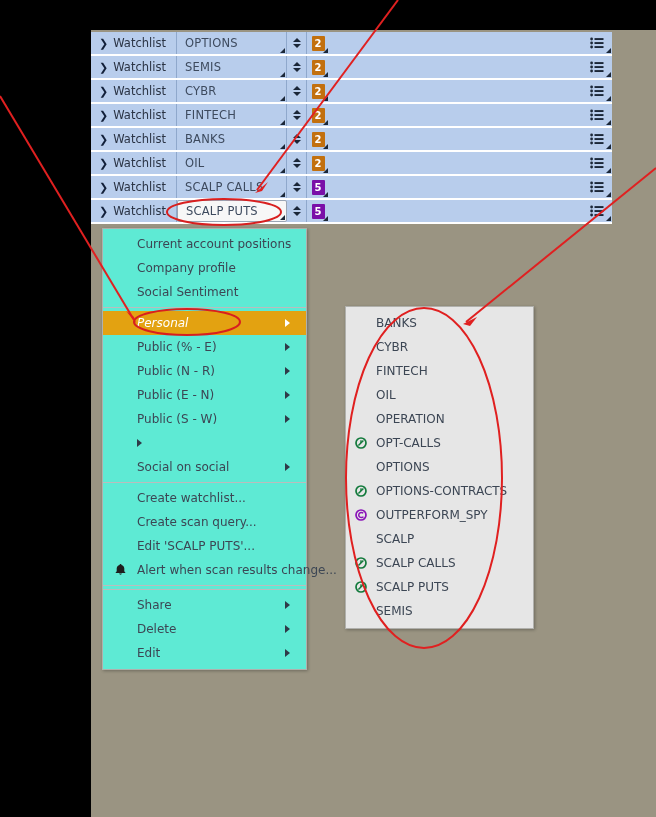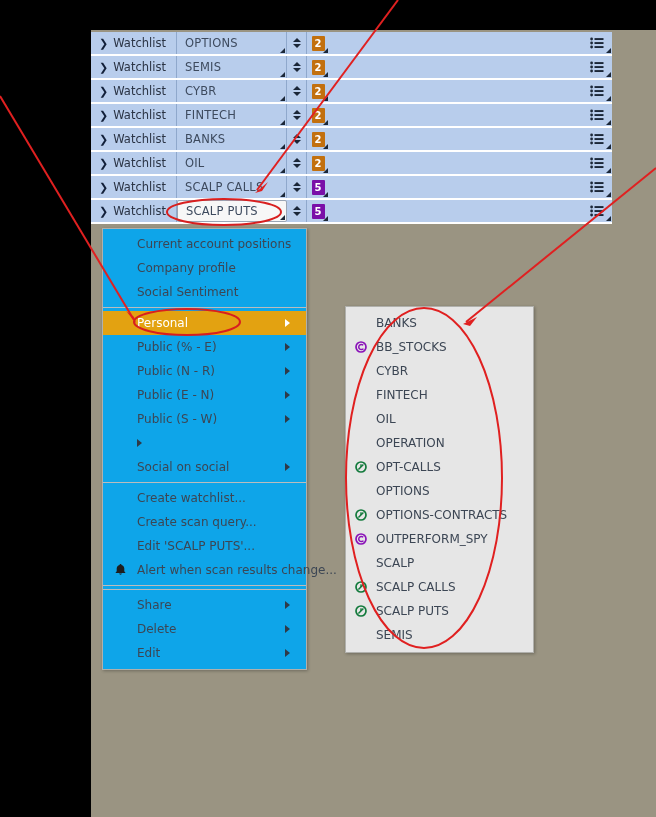--- a/index.html
+++ b/index.html
@@ -136,21 +136,21 @@
     position: relative;
   }
   .list-icon { display: block; }
 
   
   #ctxmenu {
     position: absolute;
     left: 102px;
     top: 228px;
     width: 205px;
-    background: #0ea5e9;
+    background: #5eead4;
     border: 1px solid #b0b0ac;
     box-shadow: 1px 1px 3px rgba(0,0,0,.28);
     padding: 3px 0 4px 0;
     box-sizing: border-box;
   }
   .mi {
     height: 24px;
     display: flex;
     align-items: center;
     padding: 0 6px 0 0;
@@ -166,21 +166,21 @@
   }
   .mi-label {
     font-size: 12px;
     color: #3c4654;
     flex: 1;
     white-space: nowrap;
   }
   .mi.hl {
     background: #e3a211;
   }
-  .mi.hl .mi-label { color: #ffffff; }
+  .mi.hl .mi-label { color: #ffffff; font-style: italic; }
   .mi-arrow {
     width: 0; height: 0;
     border-top: 4px solid transparent;
     border-bottom: 4px solid transparent;
     border-left: 5px solid #2f3a48;
     margin-right: 10px;
   }
   .mi.hl .mi-arrow { border-left-color: #ffffff; }
   .sep {
     height: 1px;
@@ -563,29 +563,20 @@
       <span class="mi-arrow"></span>
     </div>
   </div>
 
 <div id="submenu">
     <div class="si">
       <span class="si-ico"></span>
       <span class="si-label">BANKS</span>
     </div>
     <div class="si">
-      <span class="si-ico">
-        <svg width="12" height="12" viewBox="0 0 12 12">
-          <circle cx="6" cy="6" r="5" fill="none" stroke="#8a12b8" stroke-width="1.7"></circle>
-          <path d="M8.2 4.2a2.6 2.6 0 1 0 .2 3.4" fill="none" stroke="#8a12b8" stroke-width="1.5"></path>
-        </svg>
-      </span>
-      <span class="si-label">BB_STOCKS</span>
-    </div>
-    <div class="si">
       <span class="si-ico"></span>
       <span class="si-label">CYBR</span>
     </div>
     <div class="si">
       <span class="si-ico"></span>
       <span class="si-label">FINTECH</span>
     </div>
     <div class="si">
       <span class="si-ico"></span>
       <span class="si-label">OIL</span>

